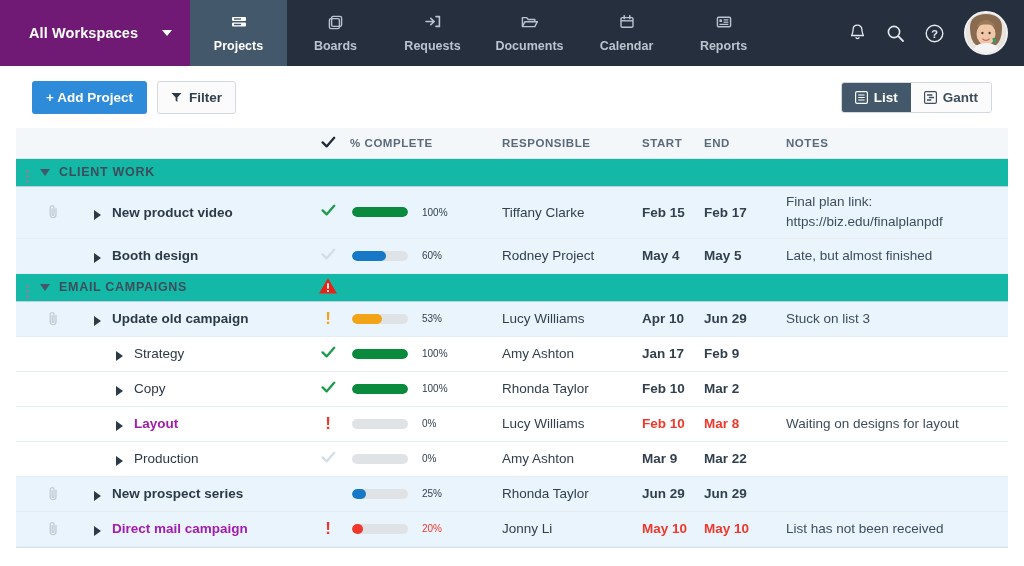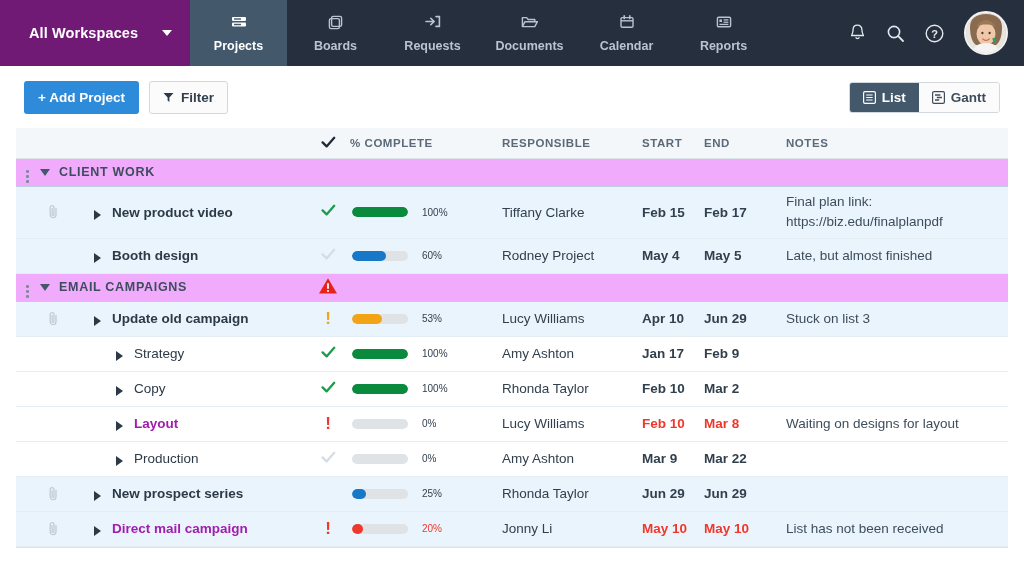--- a/index.html
+++ b/index.html
@@ -58,21 +58,21 @@
     width: 44px; height: 44px; border-radius: 50%;
     overflow: hidden; cursor: pointer;
     background: #d8d2cc; position: relative;
     border: 2px solid #f2f2f2;
   }
 
   
   .toolbar {
     height: 62px;
     display: flex; align-items: center;
-    padding: 0 24px;
+    padding: 0 32px;
     background: #ffffff;
   }
   .btn-add {
     background: #2e8bda; color: #fff;
     border: none; border-radius: 3px;
     font-family: inherit; font-size: 13.5px; font-weight: bold;
     padding: 9px 14px; cursor: pointer;
   }
   .btn-filter {
     margin-left: 10px;
@@ -121,21 +121,21 @@
 
   tbody td {
     height: 35px;
     font-size: 13.5px;
     color: #32404e;
     padding: 0;
     vertical-align: middle;
     border-bottom: 1px solid #e4edf4;
   }
   tr.group td {
-    background: #f0abfc;
+    background: #14b8a6;
     height: 28px;
     border-bottom: 1px solid #bccfdf;
     font-size: 12.5px;
     font-weight: bold;
     letter-spacing: .7px;
     color: #3d4d5c;
   }
   tr.shade td { background: #eaf4fc; }
   tr.plain td { background: #ffffff; }
   tr.tall td { height: 52px; }

